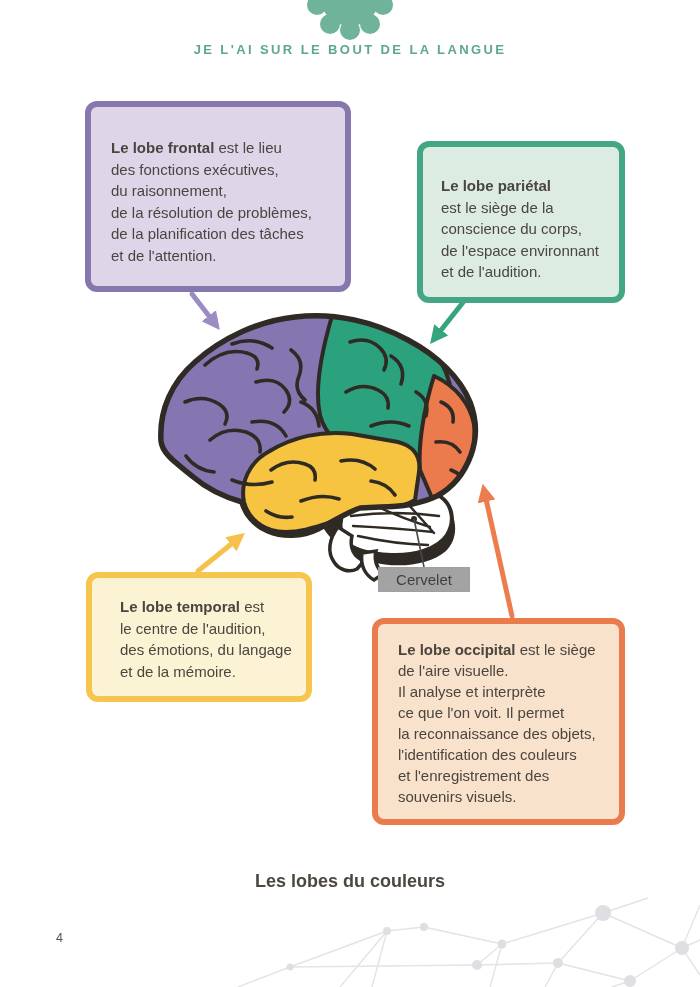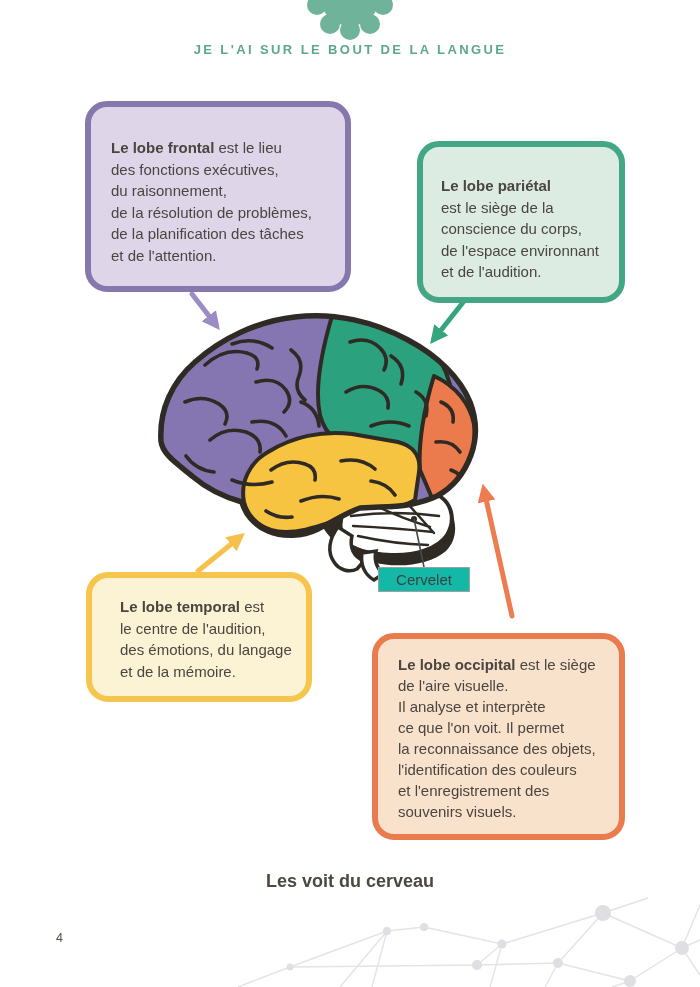--- a/index.html
+++ b/index.html
@@ -34,21 +34,21 @@
   .mk-frontal{fill:var(--frontal-arrow);}
   .mk-parietal{fill:var(--parietal-arrow);}
   .mk-temporal{fill:var(--temporal-arrow);}
   .mk-occipital{fill:var(--occipital-arrow);}
   .connector{stroke:#4a4a4a;stroke-width:1.6;fill:none;}
   .net line{stroke:var(--decor);stroke-width:1.4;}
   .net circle{fill:#dedee3;}
   
   .callout{
     position:absolute;z-index:2;box-sizing:border-box;
-    border-style:solid;border-width:6px;border-radius:22px;
+    border-style:solid;border-width:6px;border-radius:12px;
     font-size:15px;line-height:21.5px;color:var(--text);
   }
   .callout-text{margin:0;white-space:pre-line;}
   .callout strong{font-weight:bold;}
   .frontal{
     left:85px;top:101px;width:266px;min-height:191px;
     padding:30px 14px 20px 20px;
     border-color:var(--frontal-border);background:var(--frontal-fill);
   }
   .parietal{
@@ -57,26 +57,26 @@
     border-color:var(--parietal-border);background:var(--parietal-fill);
   }
   .temporal{
     left:86px;top:572px;width:226px;min-height:128px;
     padding:18px 12px 14px 28px;
     border-color:var(--temporal-border);background:var(--temporal-fill);
   }
   .occipital{
     left:372px;top:618px;width:253px;min-height:193px;
     padding:15px 10px 12px 20px;line-height:21px;
-    border-color:var(--occipital-border);background:var(--occipital-fill);margin-top:15px;
+    border-color:var(--occipital-border);background:var(--occipital-fill);
   }
   
   .cervelet-box{
     position:absolute;z-index:2;left:378px;top:567px;width:92px;height:25px;
-    box-sizing:border-box;border:1.4px solid #a0a0a0;background:#14b8a6;
+    box-sizing:border-box;border:1.4px solid #a0a0a0;background:#a3a3a3;
     display:flex;align-items:center;justify-content:center;
     font-size:15px;color:#3f3f3f;
   }
   
   .caption{
     position:absolute;left:0;top:871px;width:700px;text-align:center;
     font-size:18px;font-weight:bold;color:#4c473f;z-index:2;
   }
   .page-number{
     position:absolute;left:56px;top:931px;font-size:12.5px;color:#55504a;z-index:2;
@@ -209,14 +209,14 @@
 Il analyse et interprète
 ce que l'on voit. Il permet
 la reconnaissance des objets,
 l'identification des couleurs
 et l'enregistrement des
 souvenirs visuels.</span></p>
 </div>
 
 <div class="cervelet-box">Cervelet</div>
 
-<div class="caption">Les voit du cerveau</div>
+<div class="caption">Les lobes du couleurs</div>
 <div class="page-number">4</div>
 
 </body></html>

